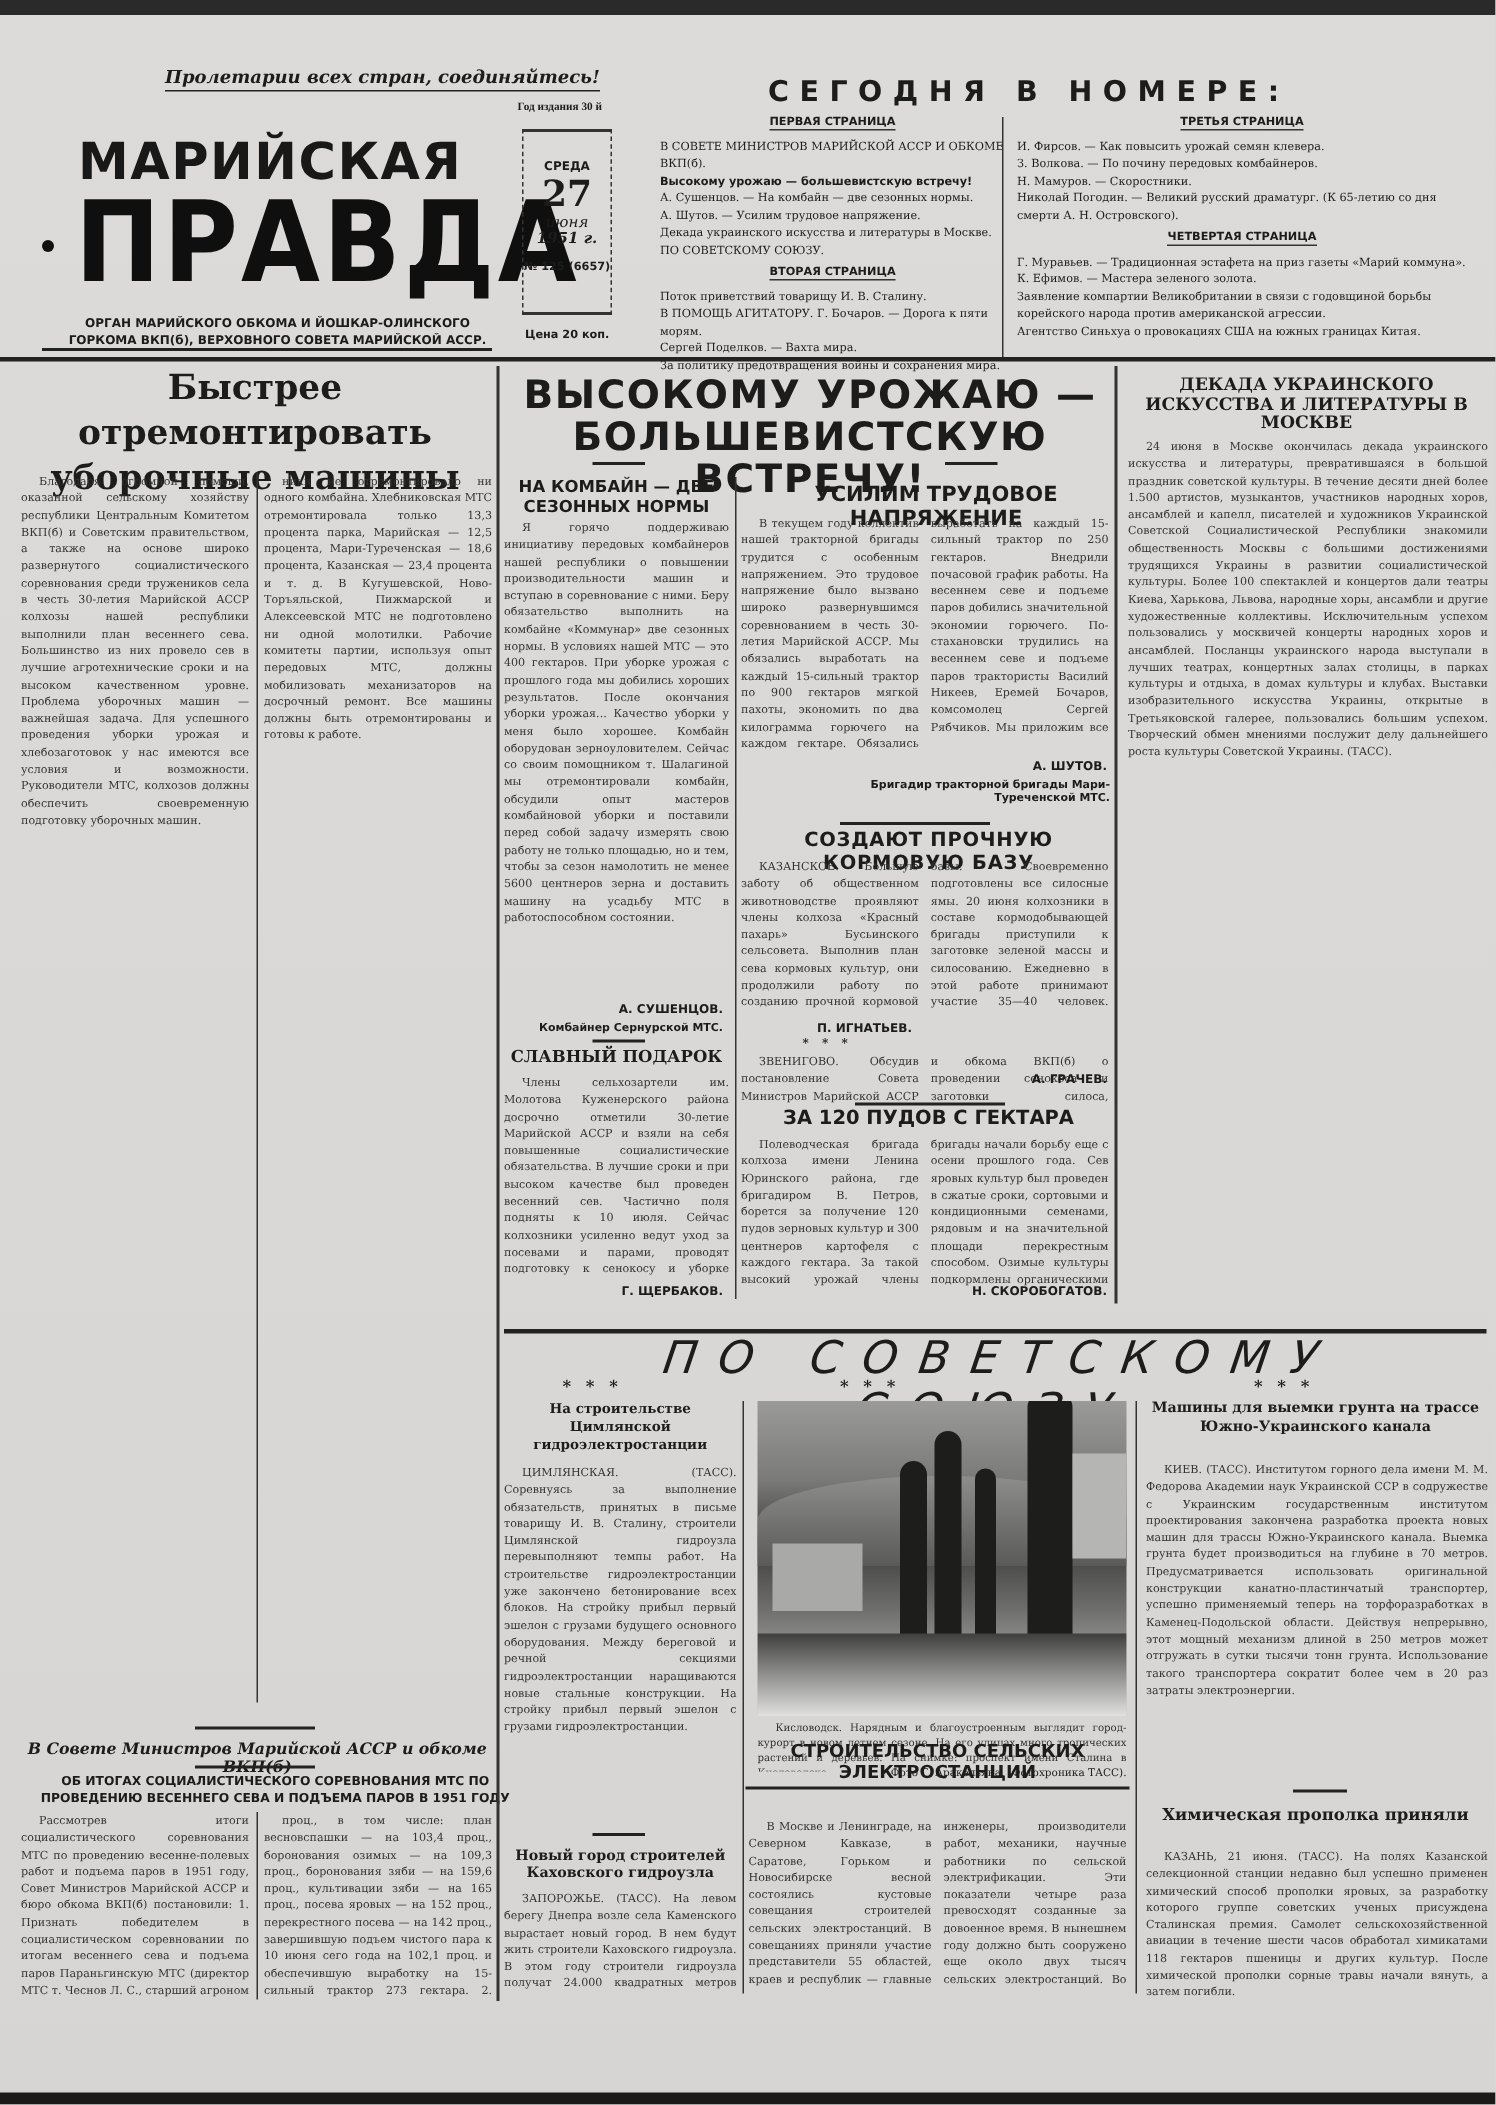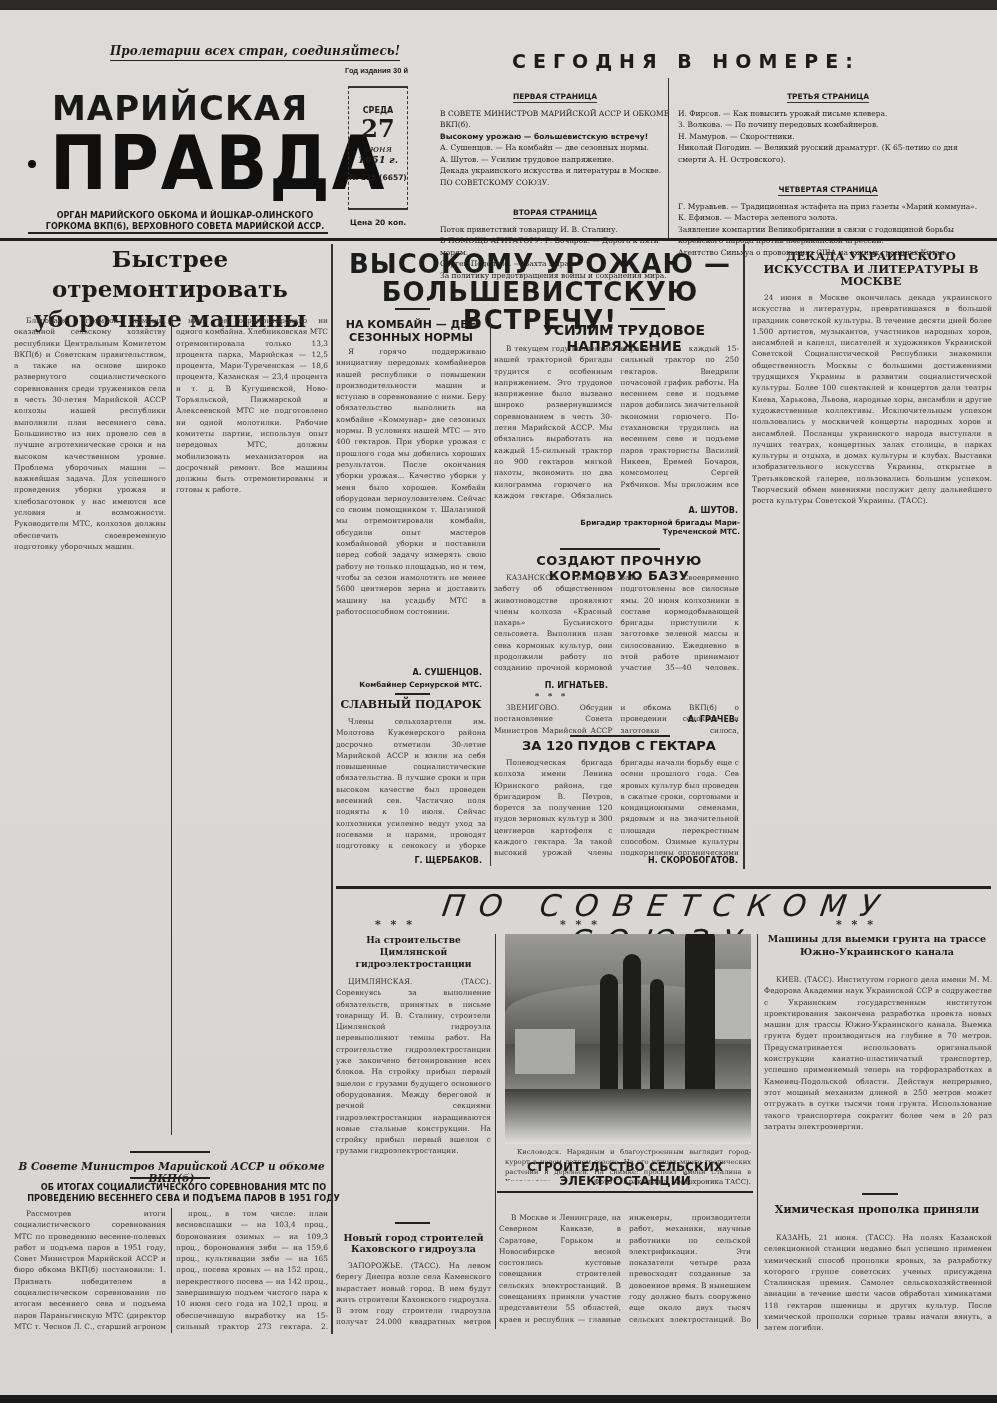--- a/index.html
+++ b/index.html
@@ -6,31 +6,31 @@
   body{width:997px;height:1403px;background:#d9d8d6;font-family:"DejaVu Serif",serif;color:#1c1c1c;overflow:hidden;position:relative}
   .page{position:absolute;left:0;top:0;width:997px;height:1403px;background:linear-gradient(#dcdbd9,#d6d5d3)}
   .topbar{position:absolute;left:0;top:0;width:997px;height:10px;background:#2a2a2a}
   .abs{position:absolute}
   .slogan{left:110px;top:44px;font-style:italic;font-size:12px;font-weight:bold;border-bottom:1.5px solid #222;padding-bottom:2px}
   .title1{left:52px;top:88px;font-family:"DejaVu Sans",sans-serif;font-size:34px;letter-spacing:1px;font-weight:bold;color:#181818}
   .title2{left:50px;top:126px;font-family:"DejaVu Sans",sans-serif;font-size:68px;font-weight:900;letter-spacing:2px;color:#0f0f0f;transform:scaleY(1.1);transform-origin:top left;line-height:1}
   .dot{width:8px;height:8px;border-radius:50%;background:#111}
   .organ{left:40px;top:210px;width:290px;text-align:center;font-family:"DejaVu Sans",sans-serif;font-size:8px;font-weight:bold;line-height:11px}
   .mastrule{left:28px;top:232px;width:300px;height:2px;background:#222}
-  .year{left:345px;top:66px;font-size:7.5px;font-family:Liberation Sans, sans-serif;font-weight:bold}
+  .year{left:345px;top:66px;font-size:7.5px;font-family:Liberation Serif, serif;font-weight:bold}
   .datebox{left:348px;top:86px;width:60px;height:124px;border-left:1.5px dashed #333;border-right:1.5px dashed #333;border-top:2px solid #333;border-bottom:2px solid #333;text-align:center;padding-top:18px}
   .datebox .d1{font-family:"DejaVu Sans",sans-serif;font-size:8px;font-weight:bold}
   .datebox .d2{font-size:24px;font-weight:bold;line-height:28px}
   .datebox .d3{font-size:10px;font-style:italic;font-weight:normal}
   .datebox .d4{font-size:10px;font-style:italic;font-weight:bold}
   .datebox .d5{font-size:7.5px;font-family:"DejaVu Sans",sans-serif;font-weight:bold;margin-top:8px}
   .price{left:350px;top:218px;font-size:7.5px;font-family:"DejaVu Sans",sans-serif;font-weight:bold}
   .today{left:512px;top:50px;font-family:"DejaVu Sans",sans-serif;font-size:19px;letter-spacing:7px;font-weight:bold}
   .contents-col{font-size:7.5px;line-height:11.5px}
-  .contents-col .ph{text-align:center;font-family:"DejaVu Sans",sans-serif;font-weight:bold;font-size:7.5px;margin:19px 0 5px}
+  .contents-col .ph{text-align:center;font-family:"DejaVu Sans",sans-serif;font-weight:bold;font-size:7.5px;margin:3px 0 5px}
   .contents-col .ph span{border-bottom:1.2px solid #333;padding-bottom:1px}
   .vline{width:1px;background:#333}
   .hrule{height:2px;background:#222}
   .head-serif{font-family:"DejaVu Serif",serif;font-weight:bold;text-align:center}
   .head-sans{font-family:"DejaVu Sans",sans-serif;font-weight:bold;text-align:center}
   .txt{font-size:7.4px;line-height:11.3px;text-align:justify;color:#333;overflow:hidden}
   .txt p{text-indent:12px}
   .sig{font-family:"DejaVu Sans",sans-serif;font-weight:bold;font-size:8px;text-align:right}
   .stars{font-size:11px;font-weight:bold;letter-spacing:3px}
   .photo{background:linear-gradient(180deg,#9a9a98 0%,#7a7a78 25%,#3d3d3b 45%,#6b6b69 65%,#cfcfcd 100%);overflow:hidden}
@@ -70,21 +70,21 @@
     <div>ПО СОВЕТСКОМУ СОЮЗУ.</div>
     <div class="ph"><span>ВТОРАЯ СТРАНИЦА</span></div>
     <div>Поток приветствий товарищу И. В. Сталину.</div>
     <div>В ПОМОЩЬ АГИТАТОРУ. Г. Бочаров. — Дорога к пяти морям.</div>
     <div>Сергей Поделков. — Вахта мира.</div>
     <div>За политику предотвращения войны и сохранения мира.</div>
   </div>
   <div class="abs vline" style="left:668px;top:78px;height:160px"></div>
   <div class="abs contents-col" style="left:678px;top:72px;width:300px">
     <div class="ph"><span>ТРЕТЬЯ СТРАНИЦА</span></div>
-    <div>И. Фирсов. — Как повысить урожай письме клевера.</div>
+    <div>И. Фирсов. — Как повысить урожай семян клевера.</div>
     <div>З. Волкова. — По почину передовых комбайнеров.</div>
     <div>Н. Мамуров. — Скоростники.</div>
     <div>Николай Погодин. — Великий русский драматург. (К 65-летию со дня смерти А. Н. Островского).</div>
     <div class="ph"><span>ЧЕТВЕРТАЯ СТРАНИЦА</span></div>
     <div>Г. Муравьев. — Традиционная эстафета на приз газеты «Марий коммуна».</div>
     <div>К. Ефимов. — Мастера зеленого золота.</div>
     <div>Заявление компартии Великобритании в связи с годовщиной борьбы корейского народа против американской агрессии.</div>
     <div>Агентство Синьхуа о провокациях США на южных границах Китая.</div>
   </div>
 

